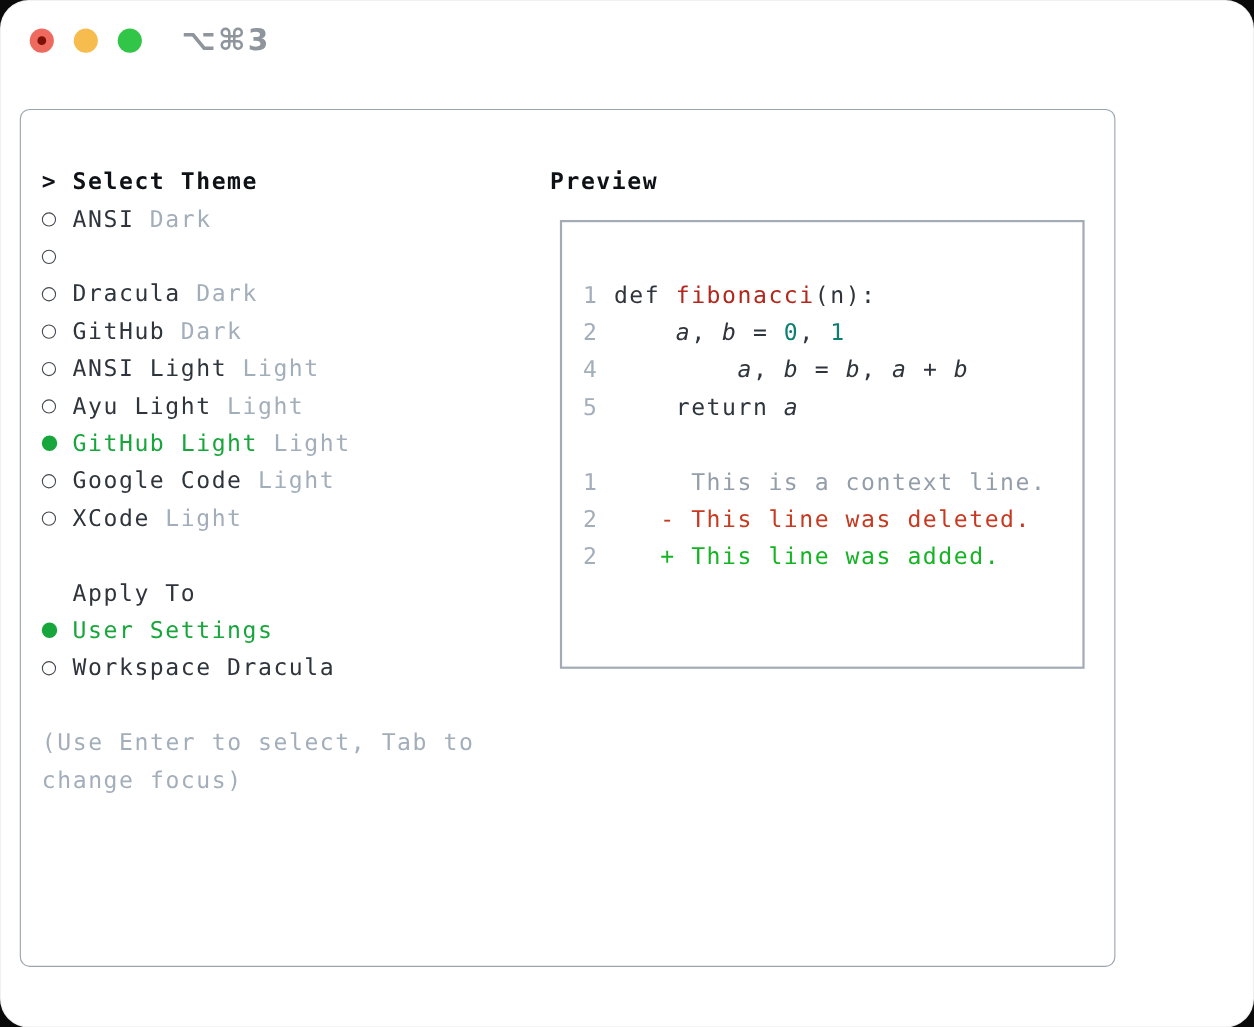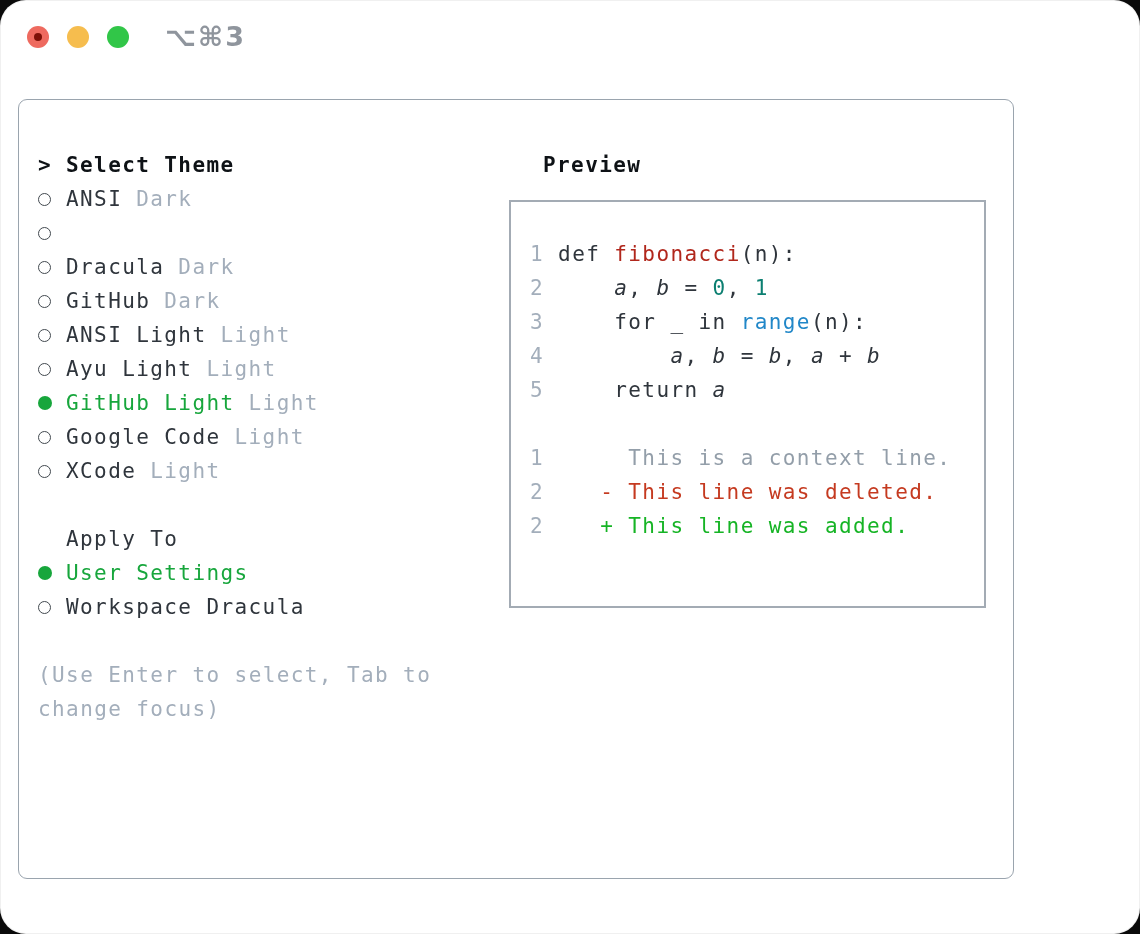--- a/index.html
+++ b/index.html
@@ -32,24 +32,24 @@
          box-sizing:border-box;display:inline-block;}
   .radio.sel{width:14px;height:14px;border:none;background:var(--selected-green);}
   .lbl{white-space:pre;}
   .nm{color:var(--text);}
   .nm.sel-green{color:var(--selected-green);}
   .vr{color:var(--muted);}
   .hint{color:var(--muted);}
   .blank{height:34px;}
   
   .preview-hdr{position:absolute;left:500px;top:148px;height:34px;line-height:34px;
-               font-weight:bold;color:var(--header-text);margin-left:43px;}
+               font-weight:bold;color:var(--header-text);}
   .preview-box{position:absolute;left:509px;top:200px;width:477px;height:408px;
                border:2px solid var(--box-border);box-sizing:border-box;background:#fff;
-               padding:35px 0 0 19px;overflow:hidden;}
+               padding:49px 0 0 19px;overflow:hidden;}
   .code-line{height:34px;line-height:34px;white-space:pre;}
   .ln{color:var(--line-number);}
   .tok-t{color:var(--text);}
   .tok-fn{color:var(--func-red);}
   .tok-n{color:var(--number-teal);}
   .tok-k{color:var(--keyword-blue);}
   .tok-v{color:var(--text);font-style:italic;}
   .tok-x{color:var(--context-gray);}
   .tok-d{color:var(--deleted-red);}
   .tok-a{color:var(--added-green);}
@@ -95,21 +95,20 @@
       </div>
     <div class="blank"></div>
     <div class="row hint">(Use Enter to select, Tab to</div>
     <div class="row hint">change focus)</div>
   </div>
 
   <div class="preview-hdr mono">Preview</div>
   <div class="preview-box mono" id="preview-box">
       <div class="code-line"><span class="ln">1 </span><span class="tok-t">def </span><span class="tok-fn">fibonacci</span><span class="tok-t">(n):</span></div>
       <div class="code-line"><span class="ln">2 </span><span class="tok-t">    </span><span class="tok-v">a</span><span class="tok-t">, </span><span class="tok-v">b</span><span class="tok-t"> = </span><span class="tok-n">0</span><span class="tok-t">, </span><span class="tok-n">1</span></div>
-      <div class="code-line"><span class="ln">3 </span><span class="tok-t">    for _ in </span><span class="tok-k">range</span><span class="tok-t">(n):</span></div>
       <div class="code-line"><span class="ln">4 </span><span class="tok-t">        </span><span class="tok-v">a</span><span class="tok-t">, </span><span class="tok-v">b</span><span class="tok-t"> = </span><span class="tok-v">b</span><span class="tok-t">, </span><span class="tok-v">a</span><span class="tok-t"> + </span><span class="tok-v">b</span></div>
       <div class="code-line"><span class="ln">5 </span><span class="tok-t">    return </span><span class="tok-v">a</span></div>
       <div class="code-line"><span class="ln"></span></div>
       <div class="code-line"><span class="ln">1 </span><span class="tok-x">     This is a context line.</span></div>
       <div class="code-line"><span class="ln">2 </span><span class="tok-d">   - This line was deleted.</span></div>
       <div class="code-line"><span class="ln">2 </span><span class="tok-a">   + This line was added.</span></div>
     </div>
 
 </div>
 

